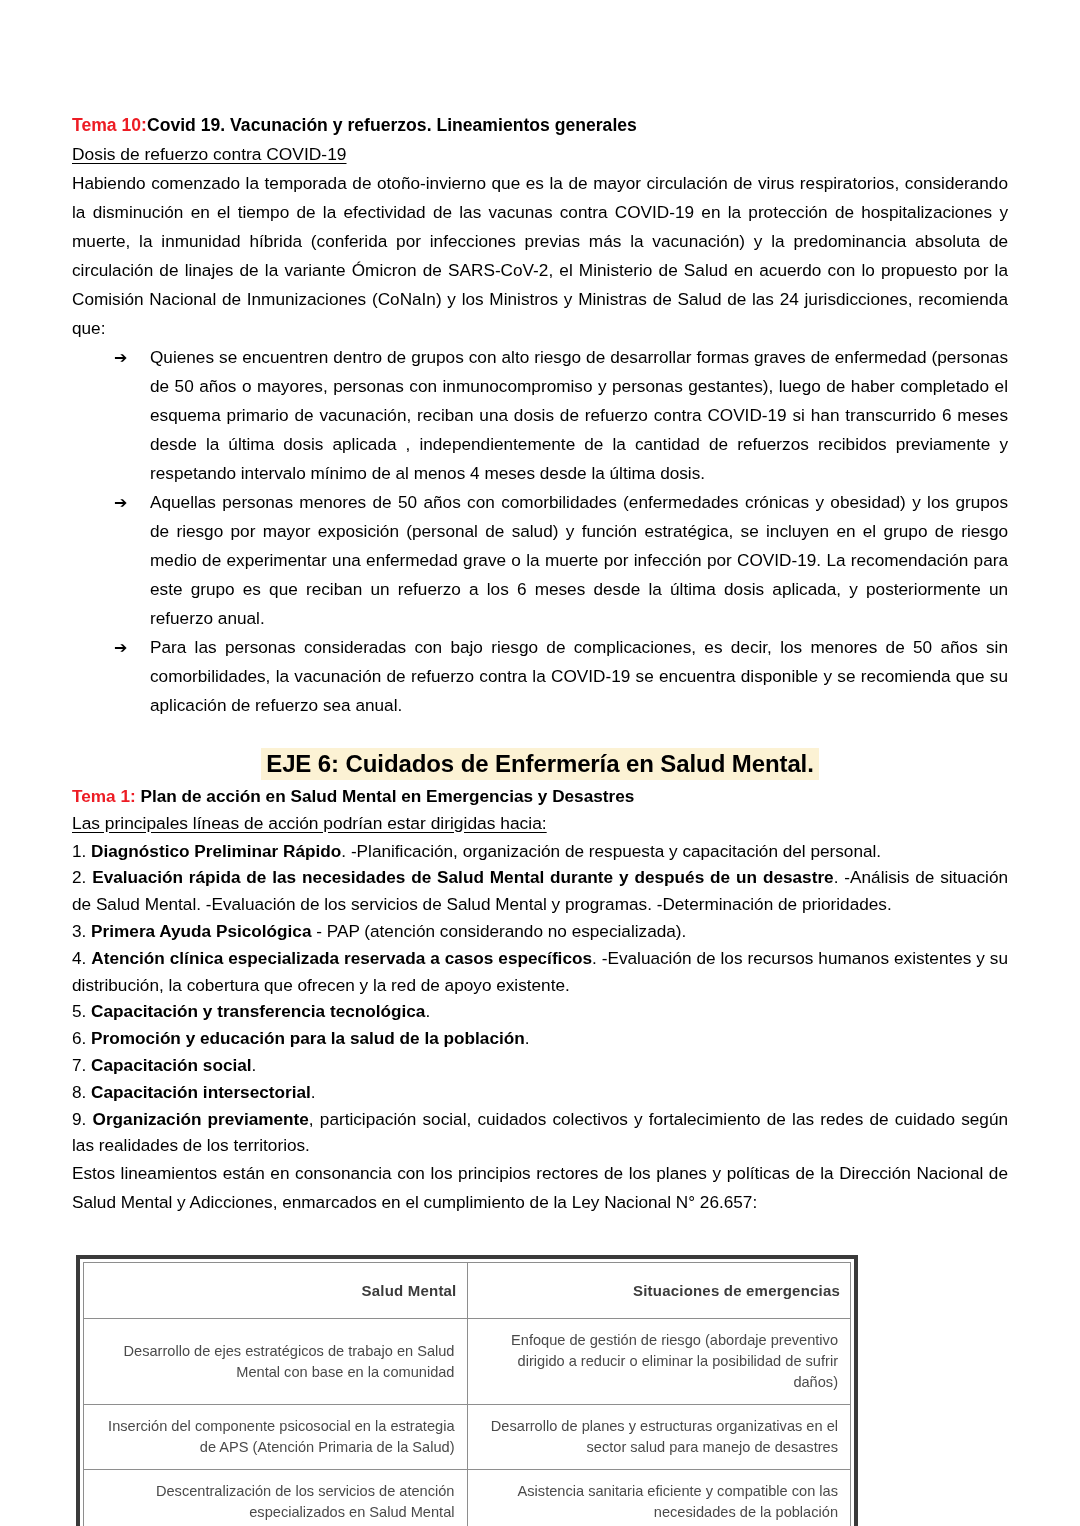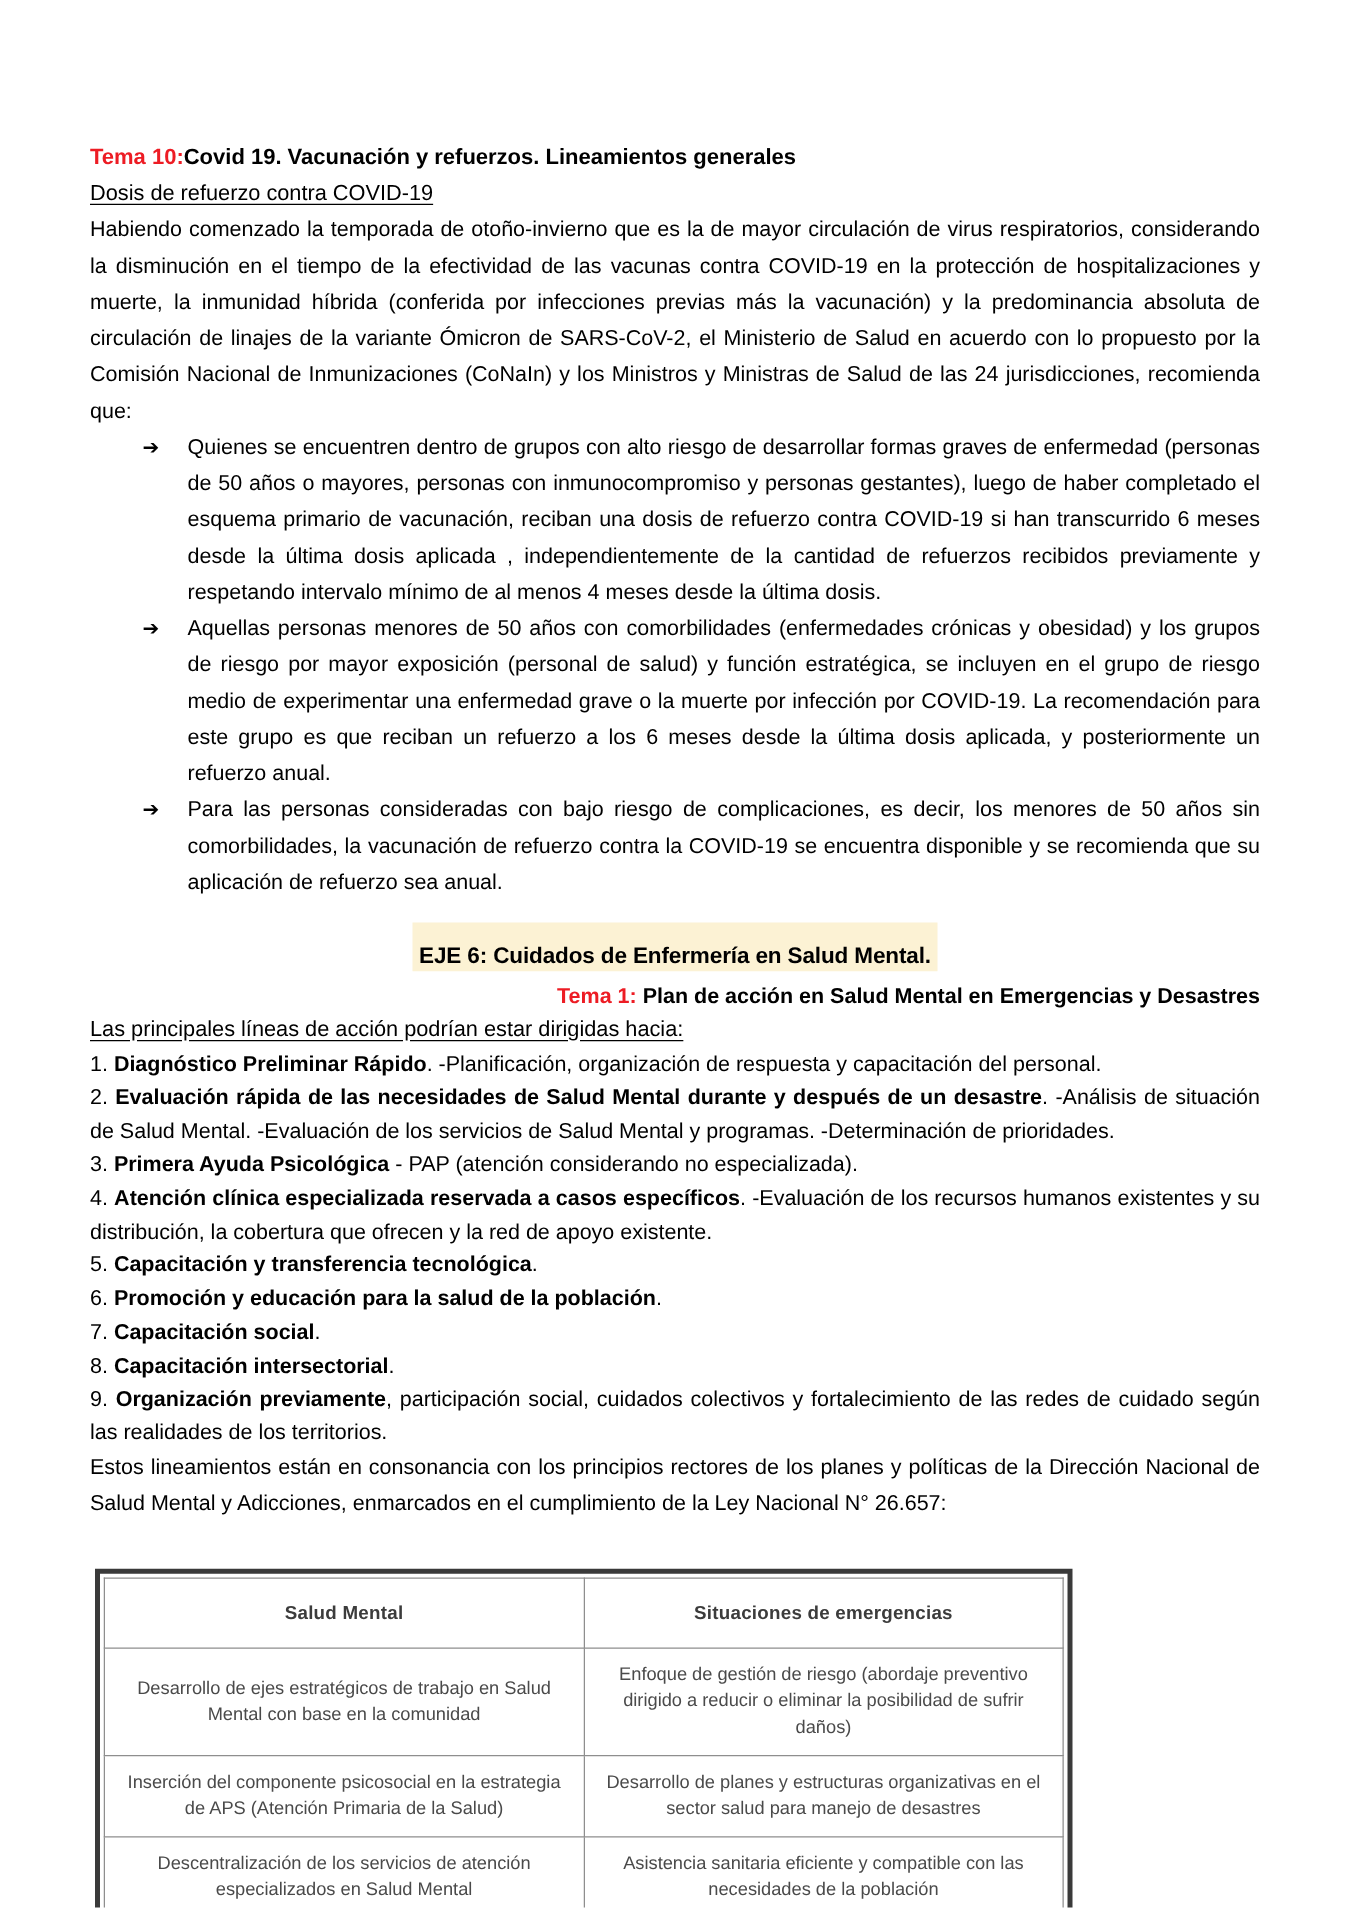--- a/index.html
+++ b/index.html
@@ -79,24 +79,24 @@
     font-family: "DejaVu Sans", sans-serif;
   }
 
   
   .eje-wrap {
     text-align: center;
     margin: 28px 0 4px 0;
   }
   .eje-title {
     display: inline;
-    font-size: 18px;
+    font-size: 24px;
     font-weight: bold;
     line-height: 32px;
-    padding: 16px 5px 3px 5px;
+    padding: 2px 5px 3px 5px;
     background: #fcf2d4;
     letter-spacing: -0.1px;
   }
 
   
   .num-item {
     font-size: 17.2px;
     line-height: 26.8px;
     text-align: justify;
     margin: 0;
@@ -111,21 +111,21 @@
     padding: 3px;
     box-sizing: border-box;
   }
   table.grid {
     border-collapse: collapse;
     width: 100%;
     table-layout: fixed;
   }
   table.grid td, table.grid th {
     border: 1px solid #8e8e8e;
-    text-align: center;
+    text-align: right;
     vertical-align: middle;
     padding: 11px 12px;
     font-family: "Liberation Sans", sans-serif;
     font-size: 14.6px;
     line-height: 21px;
     color: #4a4a4a;
     font-weight: normal;
   }
   table.grid th {
     font-weight: bold;
@@ -164,21 +164,21 @@
     <li>
       <span class="arrow">➔</span>
       <span>Para las personas consideradas con bajo riesgo de complicaciones, es decir, los menores de 50 años sin comorbilidades, la vacunación de refuerzo contra la COVID-19 se encuentra disponible y se recomienda que su aplicación de refuerzo sea anual.</span>
     </li>
   </ul>
 
   <div class="eje-wrap">
     <span class="eje-title">EJE 6: Cuidados de Enfermería en Salud Mental.</span>
   </div>
 
-  <div class="line" style="font-weight:bold;text-align:right;">
+  <div class="line" style="font-weight:bold;">
     <span class="red">Tema 1:</span><span> Plan de acción en Salud Mental en Emergencias y Desastres</span>
   </div>
 
   <div class="subhead-underline">
     <span class="u">Las principales líneas de acción podrían estar dirigidas hacia:</span>
   </div>
 
   <div>
     <p class="num-item"><span>1. </span><span class="bold">Diagnóstico Preliminar Rápido</span><span>. -Planificación, organización de respuesta y capacitación del personal.</span></p>
     <p class="num-item"><span>2. </span><span class="bold">Evaluación rápida de las necesidades de Salud Mental durante y después de un desastre</span><span>. -Análisis de situación de Salud Mental. -Evaluación de los servicios de Salud Mental y programas. -Determinación de prioridades.</span></p>

